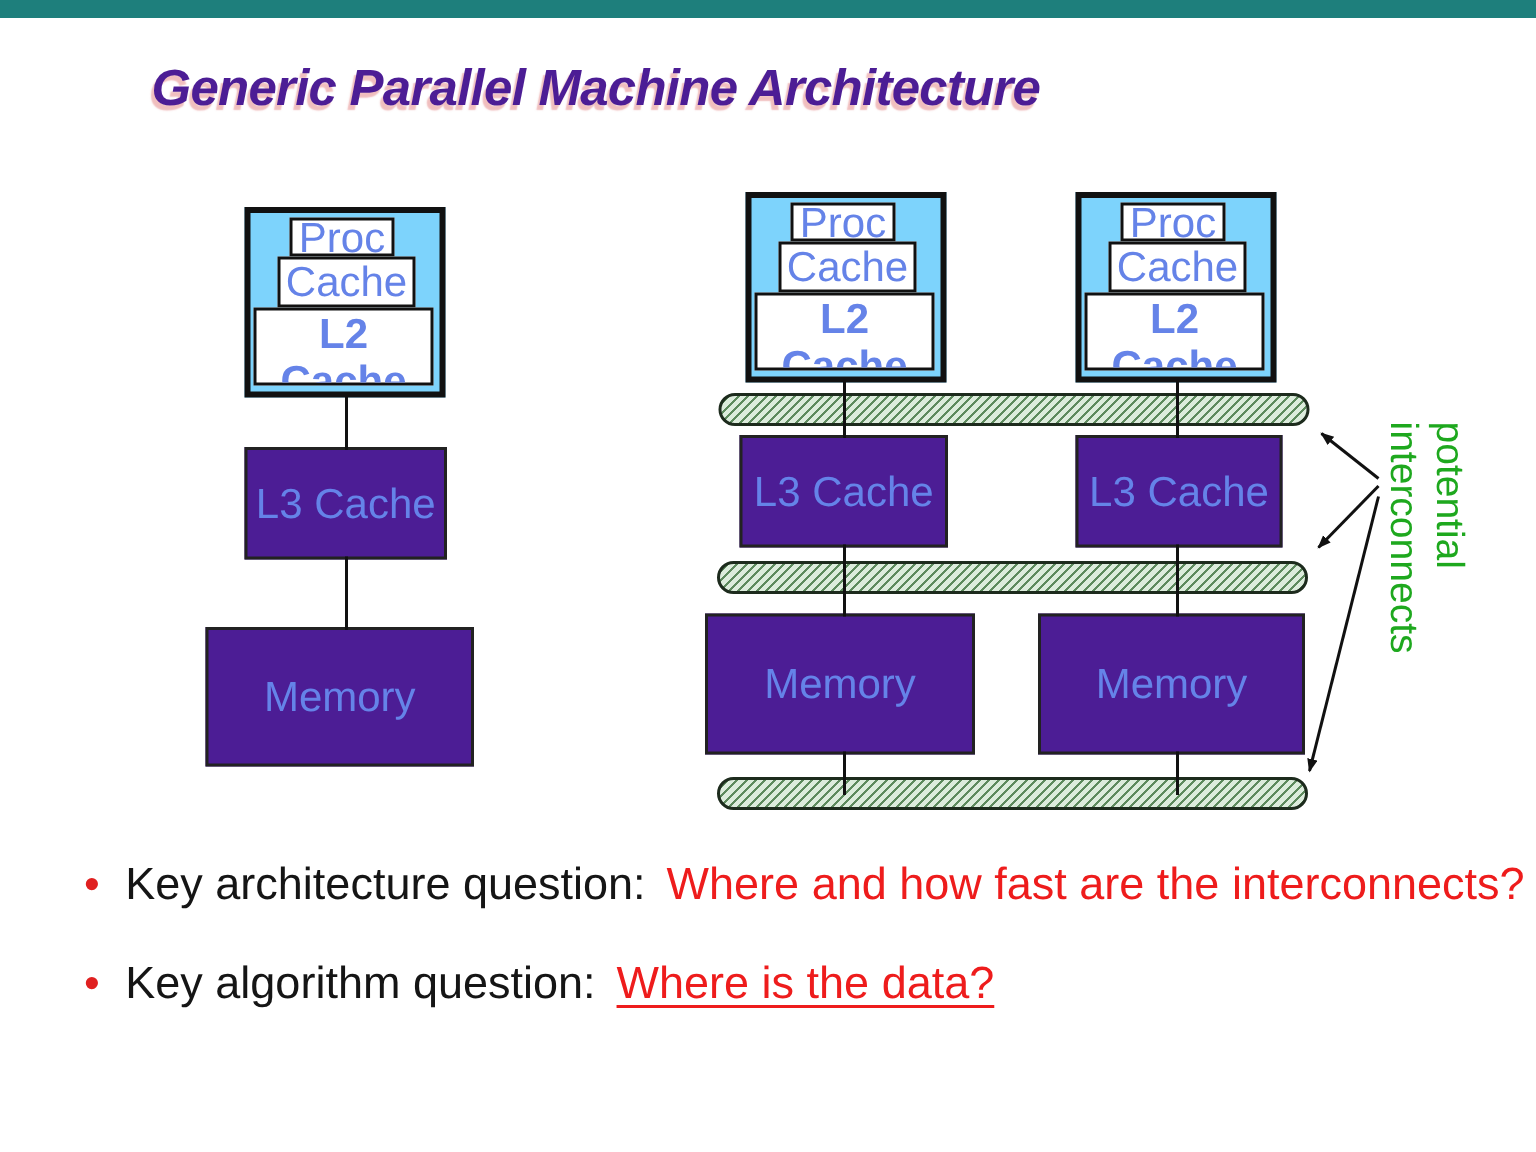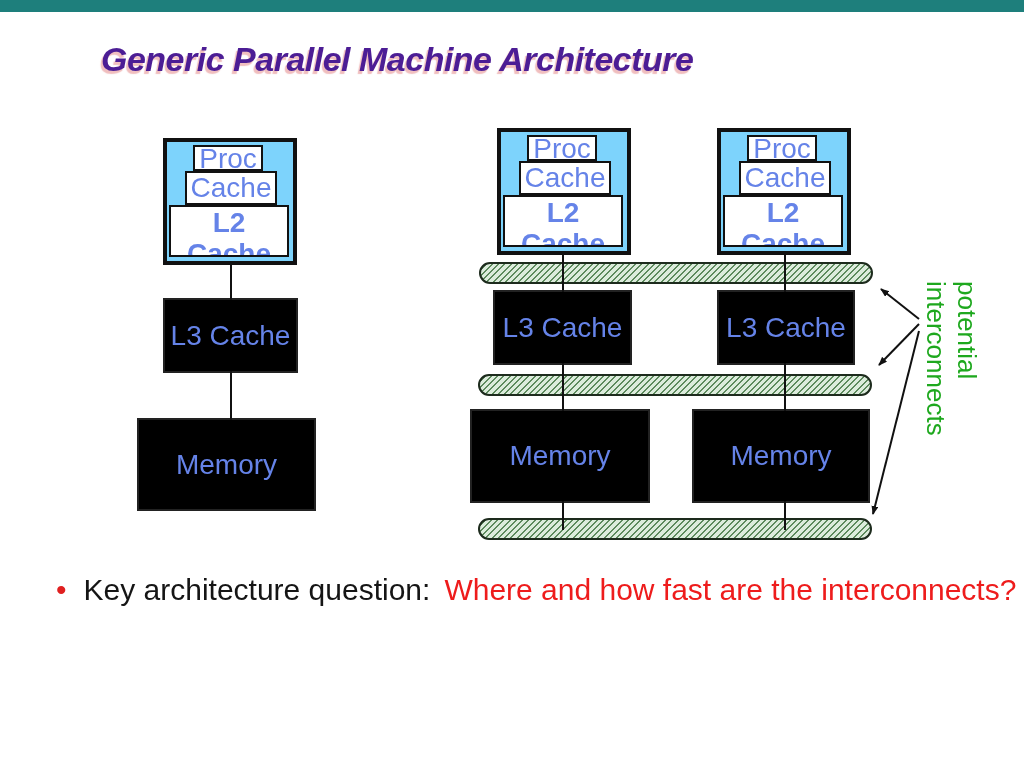--- a/index.html
+++ b/index.html
@@ -26,21 +26,21 @@
   .unit { position:absolute; width:134px; height:127px; border:4px solid #111; background:#7dd3fc; z-index:3; }
   .u0 { left:163px; top:138px; }
   .u1 { left:497px; top:128px; }
   .u2 { left:717px; top:128px; }
   .unit .ibox { position:absolute; border:2px solid #111; background:#fff; text-align:center;
                 color:#6583e8; font-size:28px; overflow:hidden; }
   .unit .proc  { left:26px; top:3px;  width:70px;  height:26px; line-height:24px; z-index:1; }
   .unit .cache { left:18px; top:29px; width:92px;  height:34px; line-height:29px; z-index:2; }
   .unit .l2    { left:2px;  top:63px; width:120px; height:52px; line-height:31px; z-index:3;font-weight:bold; }
 
-  .box { position:absolute; border:2px solid #222; background:#000000; z-index:3;
+  .box { position:absolute; border:2px solid #222; background:#4c1d95; z-index:3;
          display:flex; align-items:center; justify-content:center;
          color:#6583e8; font-size:28px; }
   .l3-0 { left:163px; top:298px; width:135px; height:75px; }
   .l3-1 { left:493px; top:290px; width:139px; height:75px; }
   .l3-2 { left:717px; top:290px; width:138px; height:75px; }
   .m-0  { left:137px; top:418px; width:179px; height:93px; }
   .m-1  { left:470px; top:409px; width:180px; height:94px; }
   .m-2  { left:692px; top:409px; width:178px; height:94px; }
 
   .bus { position:absolute; width:394px; height:22px; border:2px solid #1d2b1d; border-radius:12px; z-index:2;
@@ -126,13 +126,16 @@
   </svg>
 
   <div class="potential">
     <div>potential</div>
     <div>interconnects</div>
   </div>
 
   <div class="bullet b1">
     <span class="dot">•</span><span class="lead">Key architecture question:</span><span class="em">Where and how fast are the interconnects?</span>
   </div>
+  <div class="bullet b2">
+    <span class="dot">•</span><span class="lead">Key algorithm question:</span><span class="em u">Where is the data?</span>
+  </div>
 </div>
 
 </body></html>

